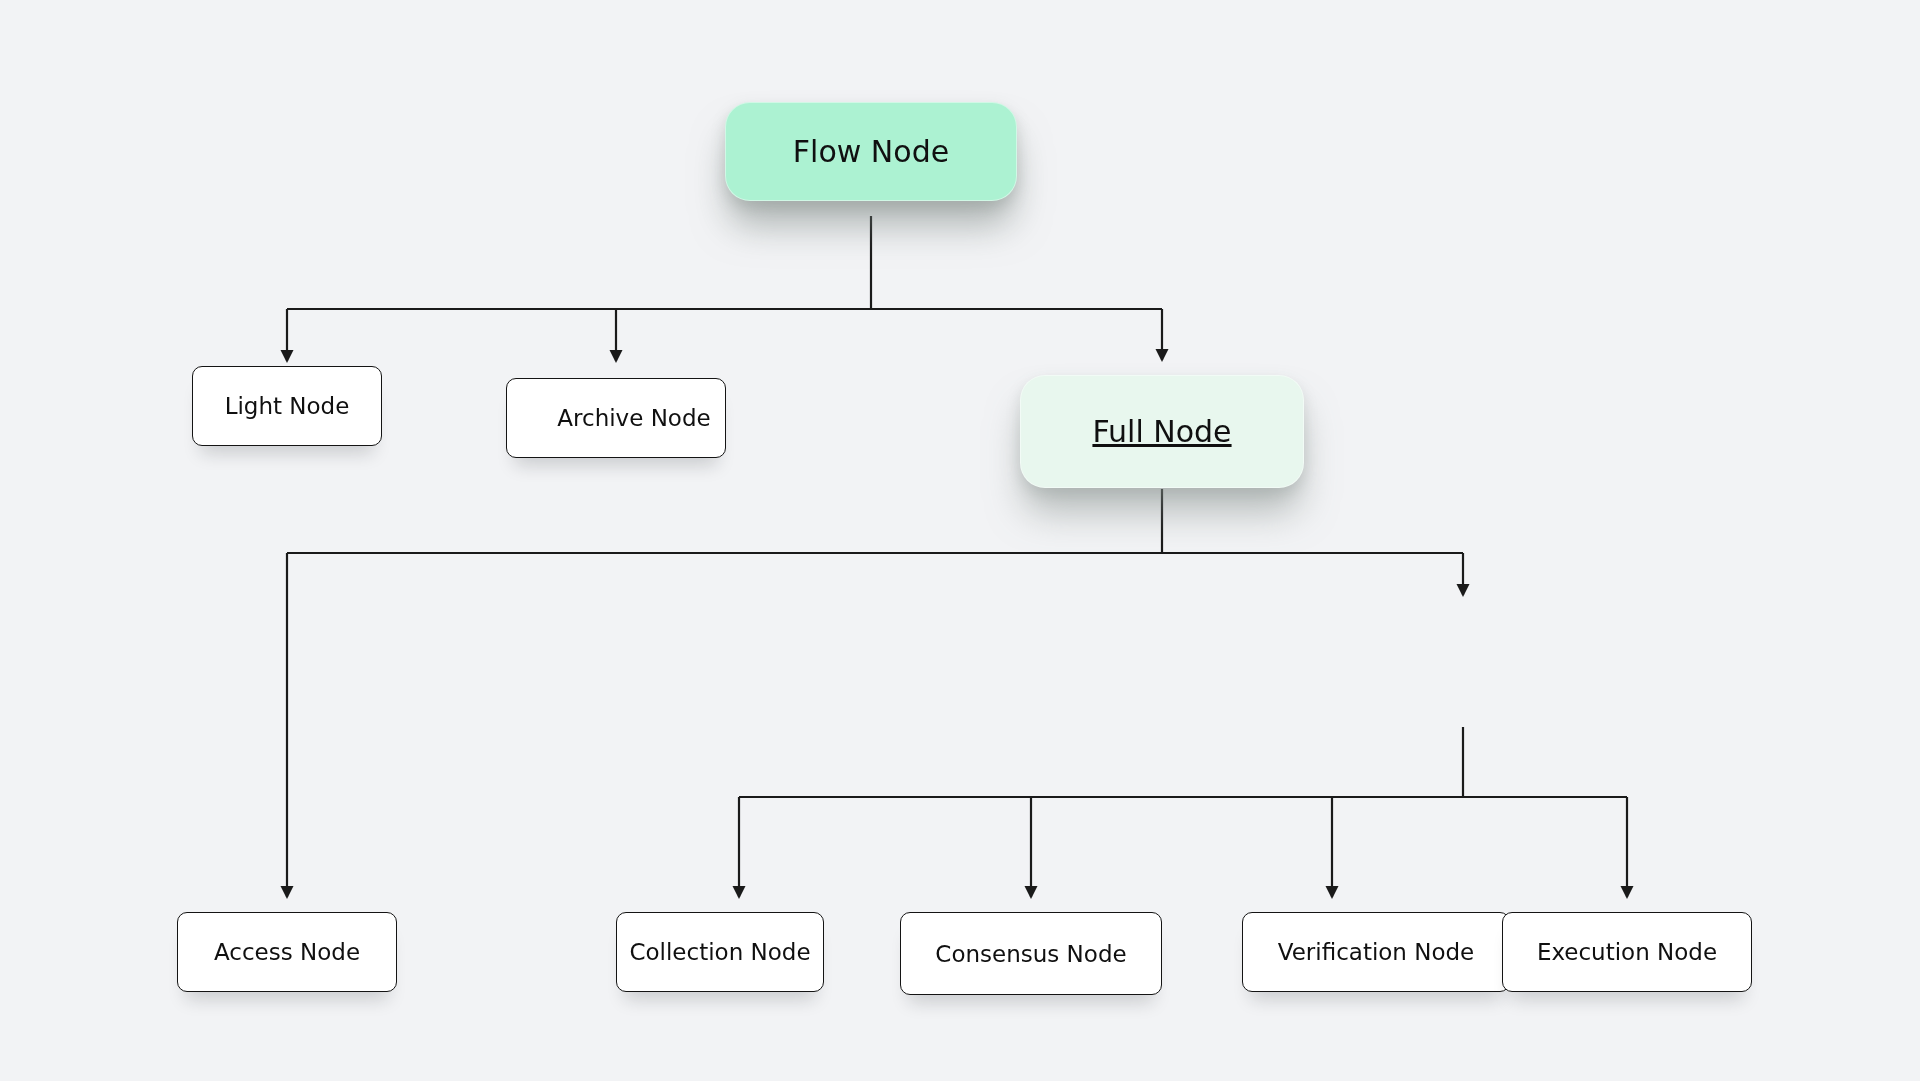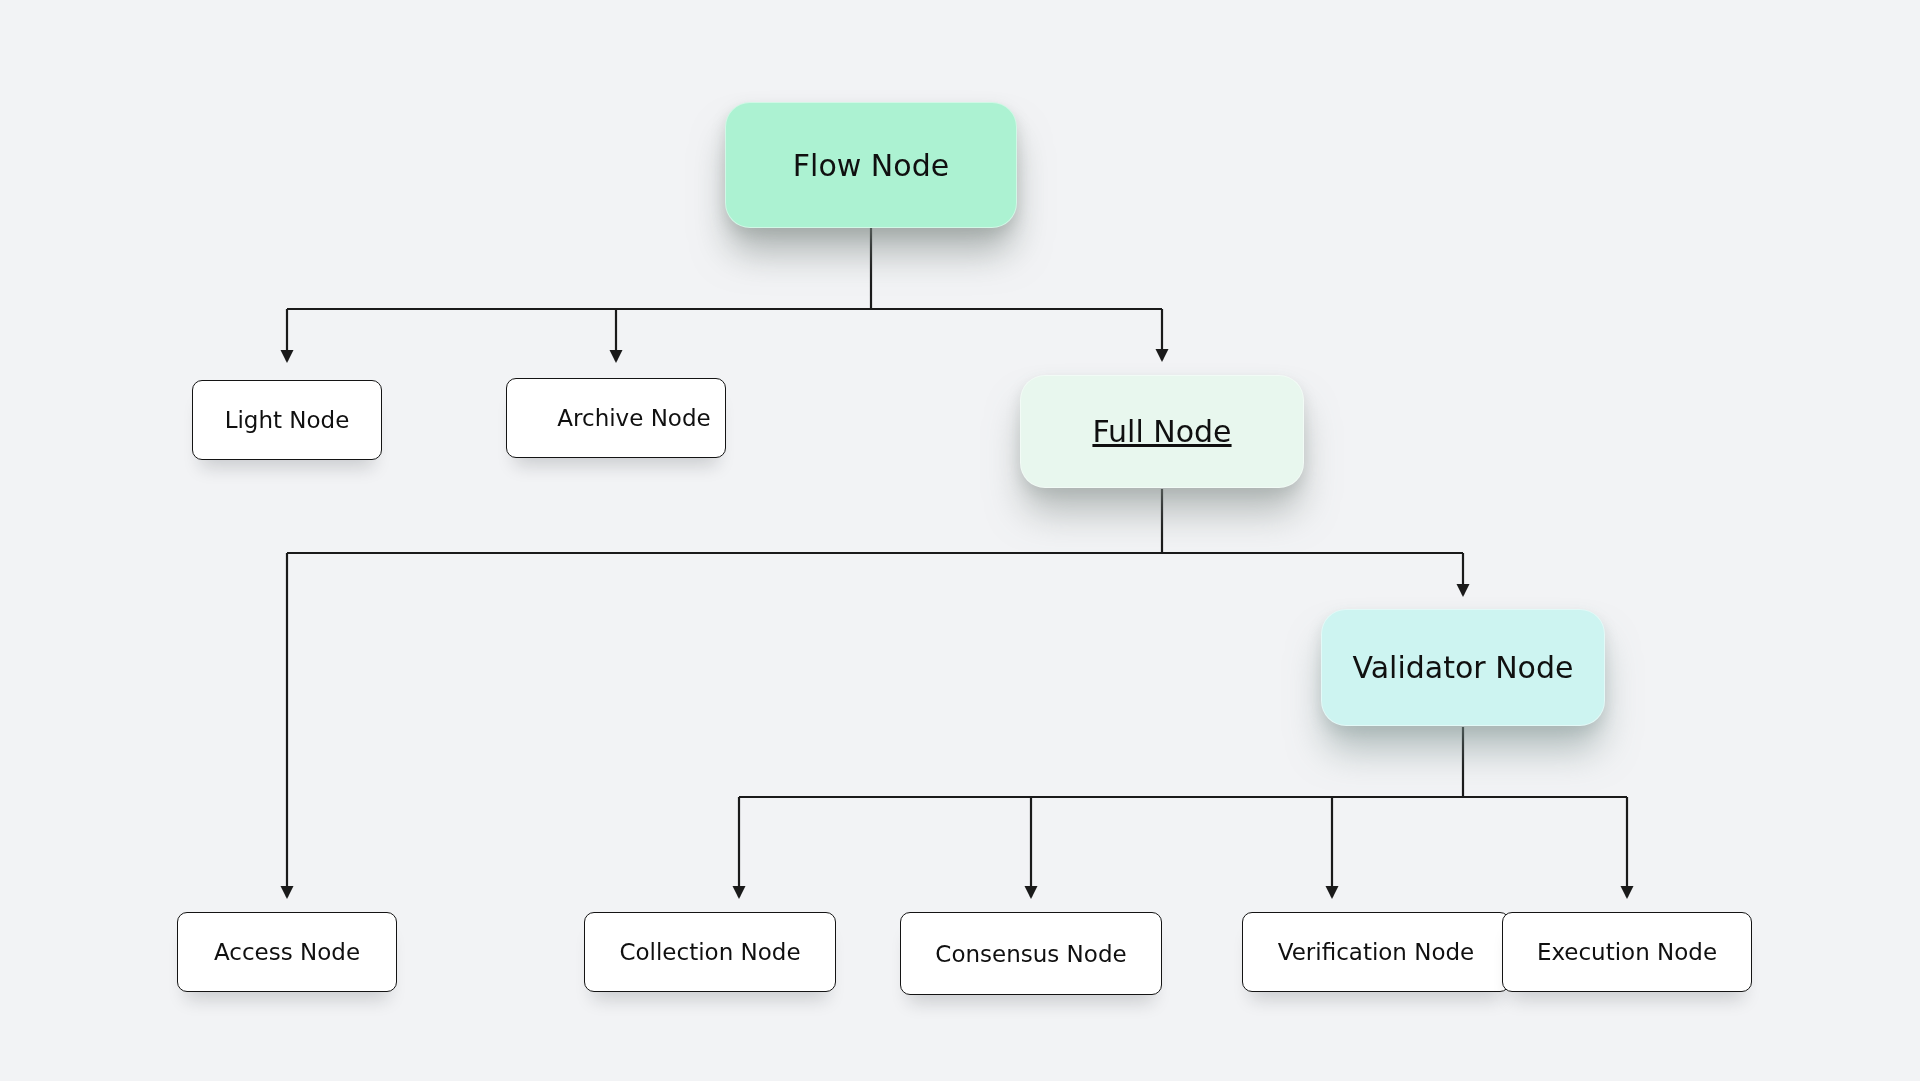--- a/index.html
+++ b/index.html
@@ -55,39 +55,39 @@
     border-radius: 10px;
     font-size: 23px;
     box-shadow: 0 16px 18px -9px rgba(20, 28, 35, 0.18);
   }
   .node.accent {
     border-radius: 25px;
     font-size: 30px;
     border: 1px solid rgba(255,255,255,0.45);
   }
   .node-flow {
-    left: 725px; top: 102px; width: 292px; height: 126px;
+    left: 725px; top: 102px; width: 292px; height: 99px;
     background: var(--flow-fill);
     box-shadow: 0 28px 36px -4px rgba(118, 130, 125, 0.55), 0 6px 14px rgba(118, 130, 125, 0.25);
   }
   .node-full {
     left: 1020px; top: 375px; width: 284px; height: 113px;
     background: var(--full-fill);
     box-shadow: 0 28px 36px -4px rgba(125, 136, 132, 0.5), 0 6px 14px rgba(125, 136, 132, 0.22);
     text-decoration: underline;
   }
   .node-validator {
     left: 1321px; top: 609px; width: 284px; height: 117px;
     background: var(--validator-fill);
     box-shadow: 0 28px 36px -4px rgba(118, 140, 138, 0.5), 0 6px 14px rgba(118, 140, 138, 0.22);
   }
-  .node-light        { left: 192px;  top: 380px; width: 190px; height: 80px; }
+  .node-light        { left: 192px;  top: 366px; width: 190px; height: 80px; }
   .node-archive      { left: 506px;  top: 378px; width: 220px; height: 80px; padding-left: 36px; }
   .node-access       { left: 177px;  top: 912px; width: 220px; height: 80px; }
-  .node-collection   { left: 584px;  top: 912px; width: 252px; height: 80px; }
+  .node-collection   { left: 616px;  top: 912px; width: 208px; height: 80px; }
   .node-consensus    { left: 900px;  top: 912px; width: 262px; height: 83px; }
   .node-verification { left: 1198px; top: 912px; width: 268px; height: 80px; margin-left: 44px; }
   .node-execution    { left: 1502px; top: 912px; width: 250px; height: 80px; }
 </style>
 </head>
 <body>
 
 <div class="canvas">
 
   <svg class="connectors" viewBox="0 0 1920 1081" xmlns="http://www.w3.org/2000/svg" aria-hidden="true">
@@ -129,23 +129,20 @@
   </div>
 
   <div class="node accent node-full">
     <span class="node-label">Full Node</span>
   </div>
 
   <div class="node plain node-access">
     <span class="node-label">Access Node</span>
   </div>
 
-  <div class="node accent node-validator">
-    <span class="node-label">Validator Node</span>
-  </div>
 
   <div class="node plain node-collection">
     <span class="node-label">Collection Node</span>
   </div>
 
   <div class="node plain node-consensus">
     <span class="node-label">Consensus Node</span>
   </div>
 
   <div class="node plain node-verification">

